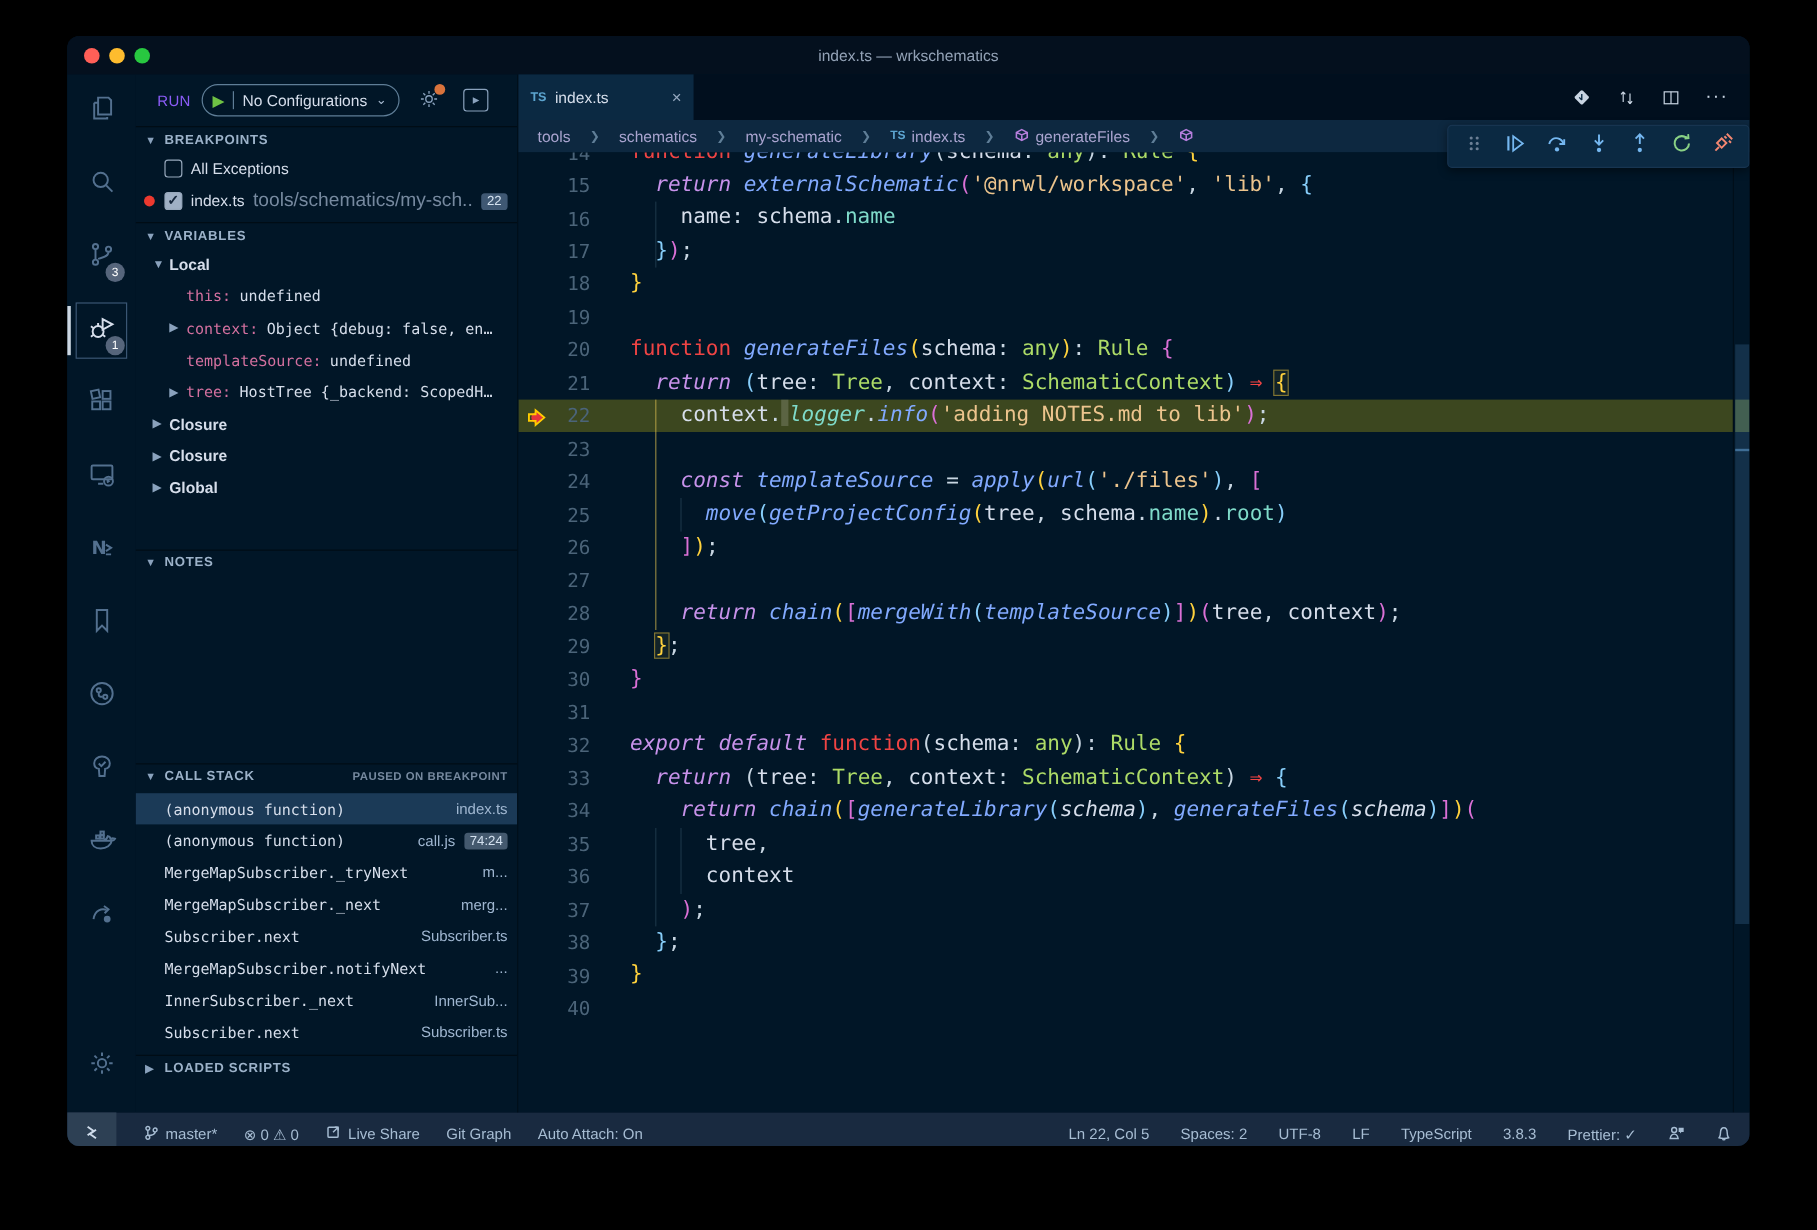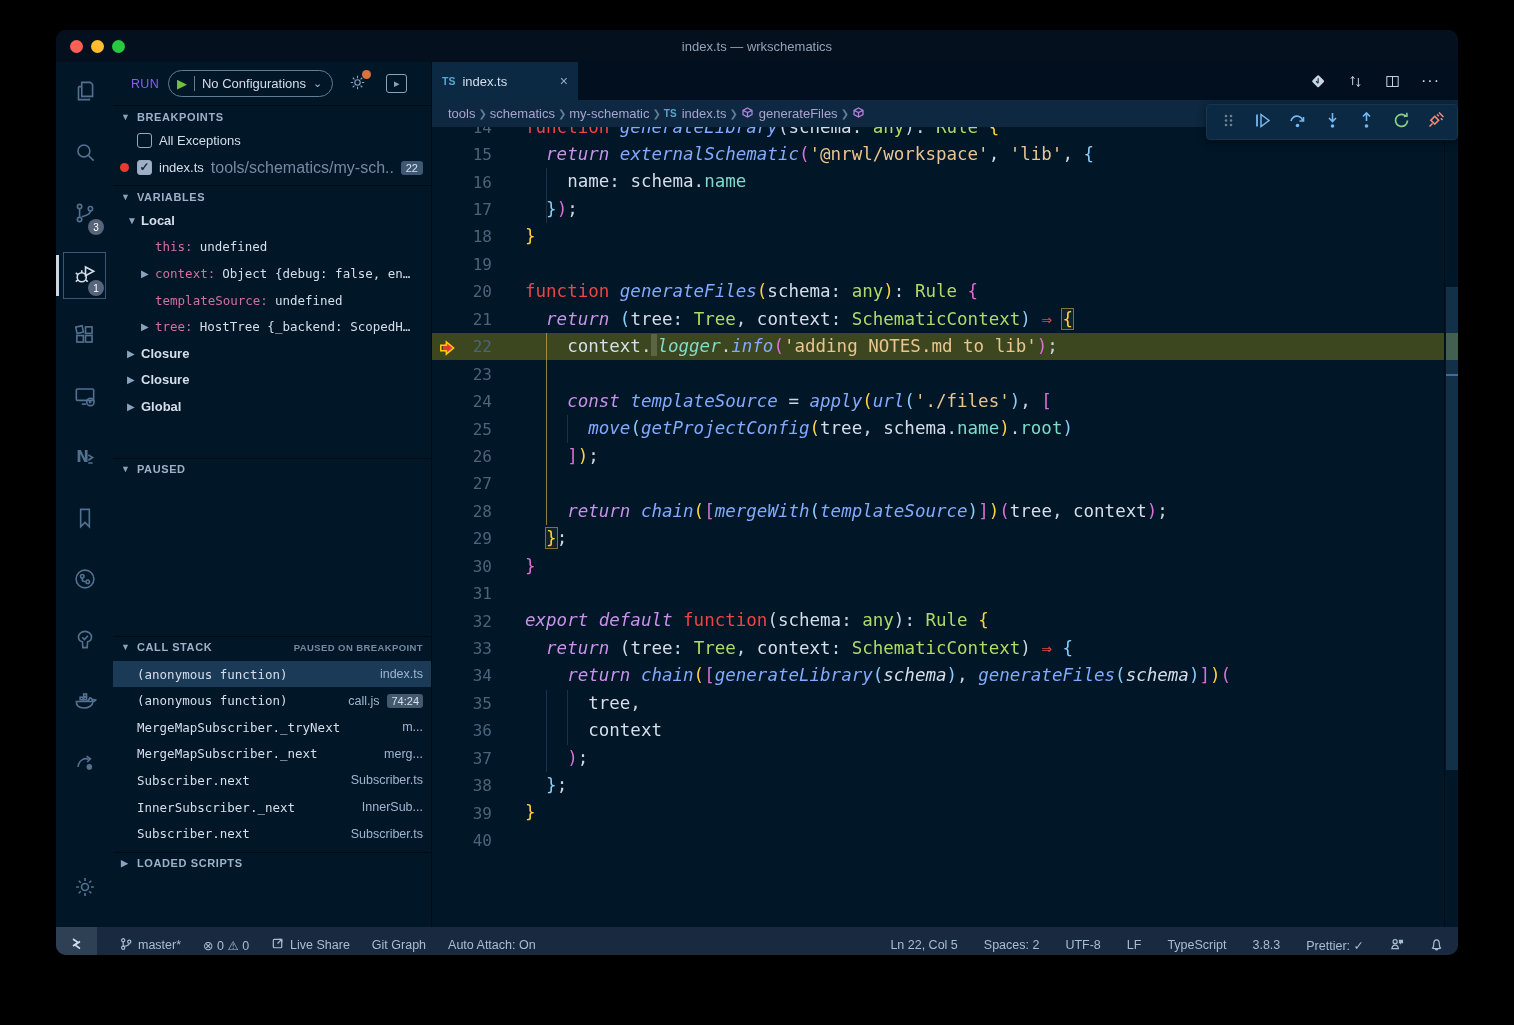--- a/index.html
+++ b/index.html
@@ -69,21 +69,21 @@
   
   .editor{flex:1;display:flex;flex-direction:column;position:relative;min-width:0;}
   .tabbar{height:38px;background:#010f1e;display:flex;align-items:stretch;flex-shrink:0;}
   .tab{width:146px;background:#0b2942;display:flex;align-items:center;padding:0 10px;gap:7px;font-size:13px;}
   .tab-lang{color:#5ca4cf;font-size:10.5px;font-weight:bold;}
   .tab-name{color:#d6deeb;}
   .tab-close{margin-left:auto;color:#96a9c0;font-size:14px;}
   .tab-actions{margin-left:auto;display:flex;align-items:center;gap:20px;padding-right:18px;color:#c9d5e3;}
   .tab-actions svg{width:17px;height:17px;stroke:#c9d5e3;fill:none;stroke-width:1.4;}
   .breadcrumbs{height:27px;background:#0d2840;display:flex;align-items:center;padding-left:16px;
-    font-size:13px;color:#a9a4cf;gap:3px;flex-shrink:0;}
+    font-size:13px;color:#a9a4cf;gap:16px;flex-shrink:0;}
   .bc-sep{color:#5f7e97;font-size:10px;}
   .bc-item{display:flex;align-items:center;gap:5px;}
   .bc-ts{color:#5ca4cf;font-size:10px;font-weight:bold;}
   .bc-cube svg{width:13px;height:13px;stroke:#b57edc;fill:none;stroke-width:1.3;}
   
   .code-area{flex:1;position:relative;overflow:hidden;background:#011627;}
   .code-scroll{position:absolute;left:0;top:-13.5px;right:0;}
   .code-line{display:flex;height:27.45px;align-items:center;position:relative;}
   .code-line.current{background:#3c471f;width:calc(100% - 14px);}
   .gutter{width:93px;flex-shrink:0;display:flex;align-items:center;height:100%;position:relative;}
@@ -314,21 +314,21 @@
             <span class="var-scope">Closure</span>
           </div>
           <div class="var-row" style="padding-left: 14px;">
             <span class="chev">▶</span>
             <span class="var-scope">Global</span>
           </div>
         </div>
 
       <div class="section-hdr" style="margin-top:38px">
         <span class="chev">▼</span>
-        <span>PAUSED</span>
+        <span>NOTES</span>
       </div>
       <div class="watch-body"></div>
 
       <div class="section-hdr">
         <span class="chev">▼</span>
         <span>CALL STACK</span>
         <span class="hdr-right">PAUSED ON BREAKPOINT</span>
       </div>
       <div id="cs-rows" style="padding-top:3px">
           <div class="cs-row selected">
@@ -344,20 +344,24 @@
             <span class="cs-name">MergeMapSubscriber._tryNext</span>
             <span class="cs-file">m...</span>
           </div>
           <div class="cs-row">
             <span class="cs-name">MergeMapSubscriber._next</span>
             <span class="cs-file">merg...</span>
           </div>
           <div class="cs-row">
             <span class="cs-name">Subscriber.next</span>
             <span class="cs-file">Subscriber.ts</span>
+          </div>
+          <div class="cs-row">
+            <span class="cs-name">MergeMapSubscriber.notifyNext</span>
+            <span class="cs-file">...</span>
           </div>
           <div class="cs-row">
             <span class="cs-name">InnerSubscriber._next</span>
             <span class="cs-file">InnerSub...</span>
           </div>
           <div class="cs-row">
             <span class="cs-name">Subscriber.next</span>
             <span class="cs-file">Subscriber.ts</span>
           </div>
         </div>

